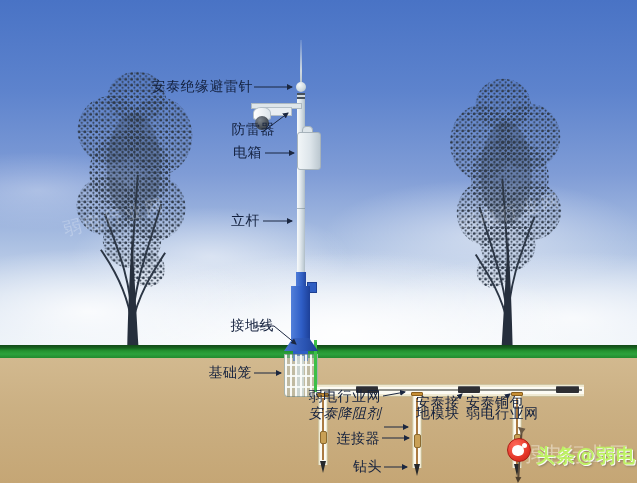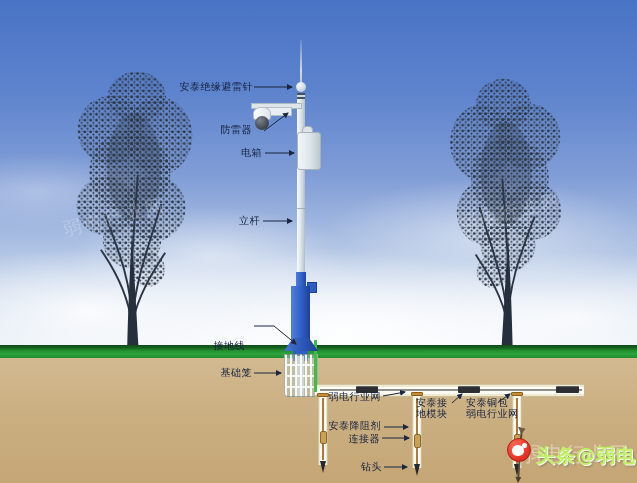--- a/index.html
+++ b/index.html
@@ -94,21 +94,21 @@
   .rod{width:2px;background:#aa7a42;}
   .tee{height:4px;width:12px;background:#c78f35;border:1px solid #8a5f1e;
     box-sizing:border-box;border-radius:1px;}
   .connector-part{width:7px;background:#c9a055;border:1px solid #8a6a30;
     box-sizing:border-box;border-radius:2px;}
   .tip{width:0;height:0;border-left:3px solid transparent;
     border-right:3px solid transparent;border-top:12px solid #26282b;}
   
   .leaders{position:absolute;left:0;top:0;width:637px;height:483px;pointer-events:none;}
   .lbl{
-    position:absolute;font-size:10px;line-height:11px;color:#13203d;
+    position:absolute;font-size:14px;line-height:11px;color:#13203d;
     font-weight:500;white-space:nowrap;letter-spacing:.5px;text-align:right;
   }
   .lbl.two{text-align:left;}
   
   .wm-site-faint{position:absolute;left:521px;top:441px;font-size:20px;
     color:rgba(252,250,242,.45);letter-spacing:2px;white-space:nowrap;}
   .wm-handle{position:absolute;left:536px;top:443px;font-size:19px;font-weight:bold;
     color:#bef264;letter-spacing:1px;white-space:nowrap;
     text-shadow:1px 1px 0 rgba(255,255,255,.95),2px 2px 2px rgba(70,70,70,.4);}
   .wm-needle{position:absolute;left:519px;top:429px;width:2px;height:49px;
@@ -244,27 +244,27 @@
       <path d="M383,396 L405,392" marker-end="url(#arr)"></path>
       <path d="M384,427 L408,427" marker-end="url(#arr)"></path>
       <path d="M382,438 L409,438" marker-end="url(#arr)"></path>
       <path d="M384,467 L407,467" marker-end="url(#arr)"></path>
       <path d="M452,403 L462,394" marker-end="url(#arr)"></path>
       <path d="M500,401 L510,394" marker-end="url(#arr)"></path>
     </g>
   </svg>
 
   <div class="lbl" style="right:384px;top:81px;">安泰绝缘避雷针</div>
-  <div class="lbl" style="right:385px;top:124px;text-align:right;">防雷器</div>
+  <div class="lbl" style="right:362px;top:124px;text-align:right;">防雷器</div>
   <div class="lbl" style="right:375px;top:147px;">电箱</div>
   <div class="lbl" style="right:377px;top:215px;">立杆</div>
-  <div class="lbl" style="right:392px;top:320px;margin-top:20px;">接地线</div>
+  <div class="lbl" style="right:363px;top:320px;">接地线</div>
   <div class="lbl" style="right:385px;top:367px;">基础笼</div>
   <div class="lbl" style="right:256px;top:391px;">弱电行业网</div>
-  <div class="lbl" style="right:256px;top:420px;">安泰降阻剂</div>
+  <div class="lbl" style="right:256px;top:408px;font-style:italic;">安泰降阻剂</div>
   <div class="lbl" style="right:257px;top:433px;">连接器</div>
   <div class="lbl" style="right:255px;top:461px;">钻头</div>
   <div class="lbl two" style="left:416px;top:397px;">
     <span>安泰接</span><br>
     <span>地模块</span>
   </div>
   <div class="lbl two" style="left:466px;top:397px;font-family:Liberation Serif, serif;">
     <span>安泰铜包</span><br>
     <span>弱电行业网</span>
   </div>

